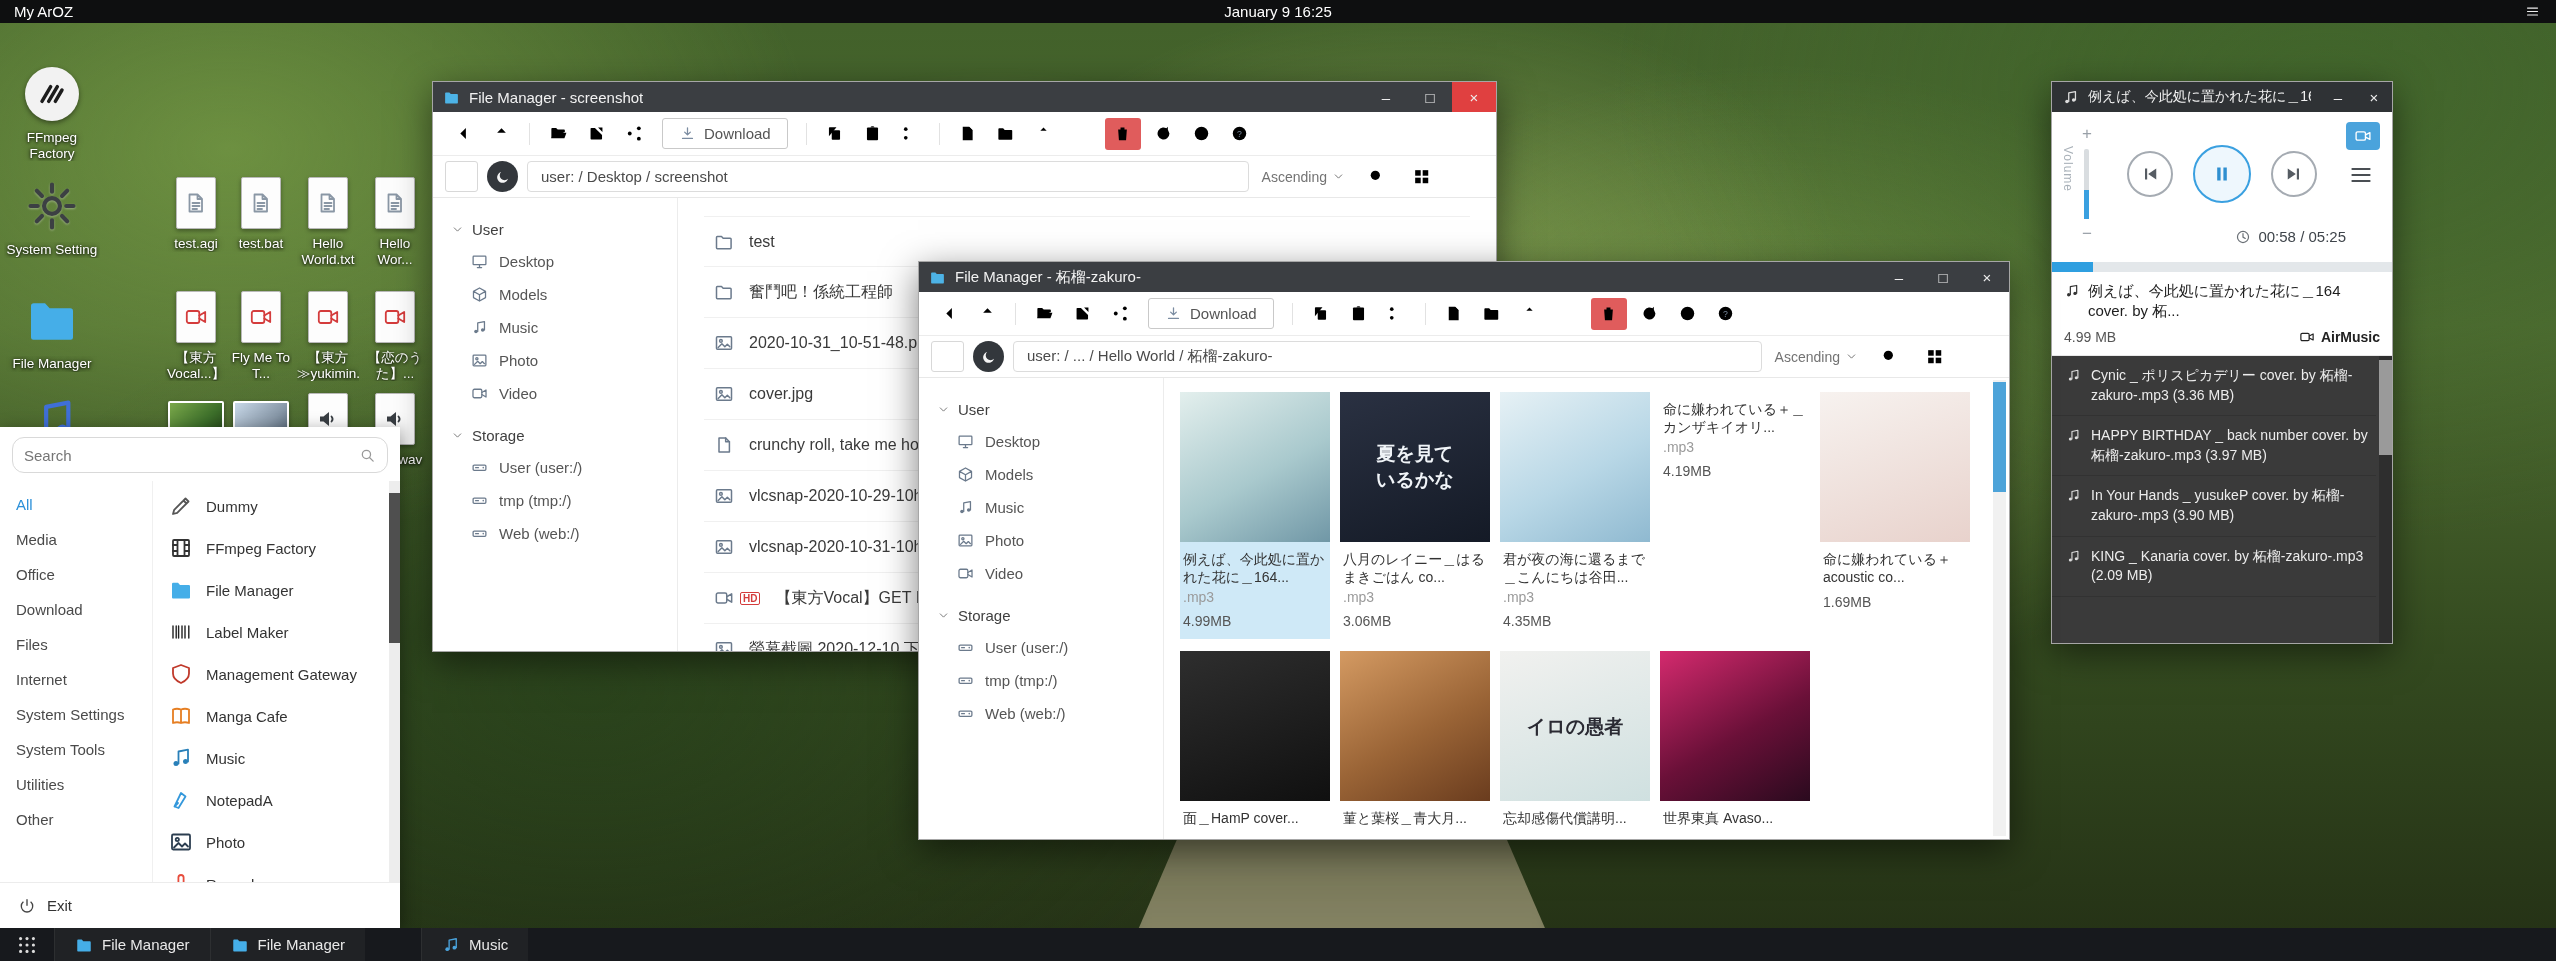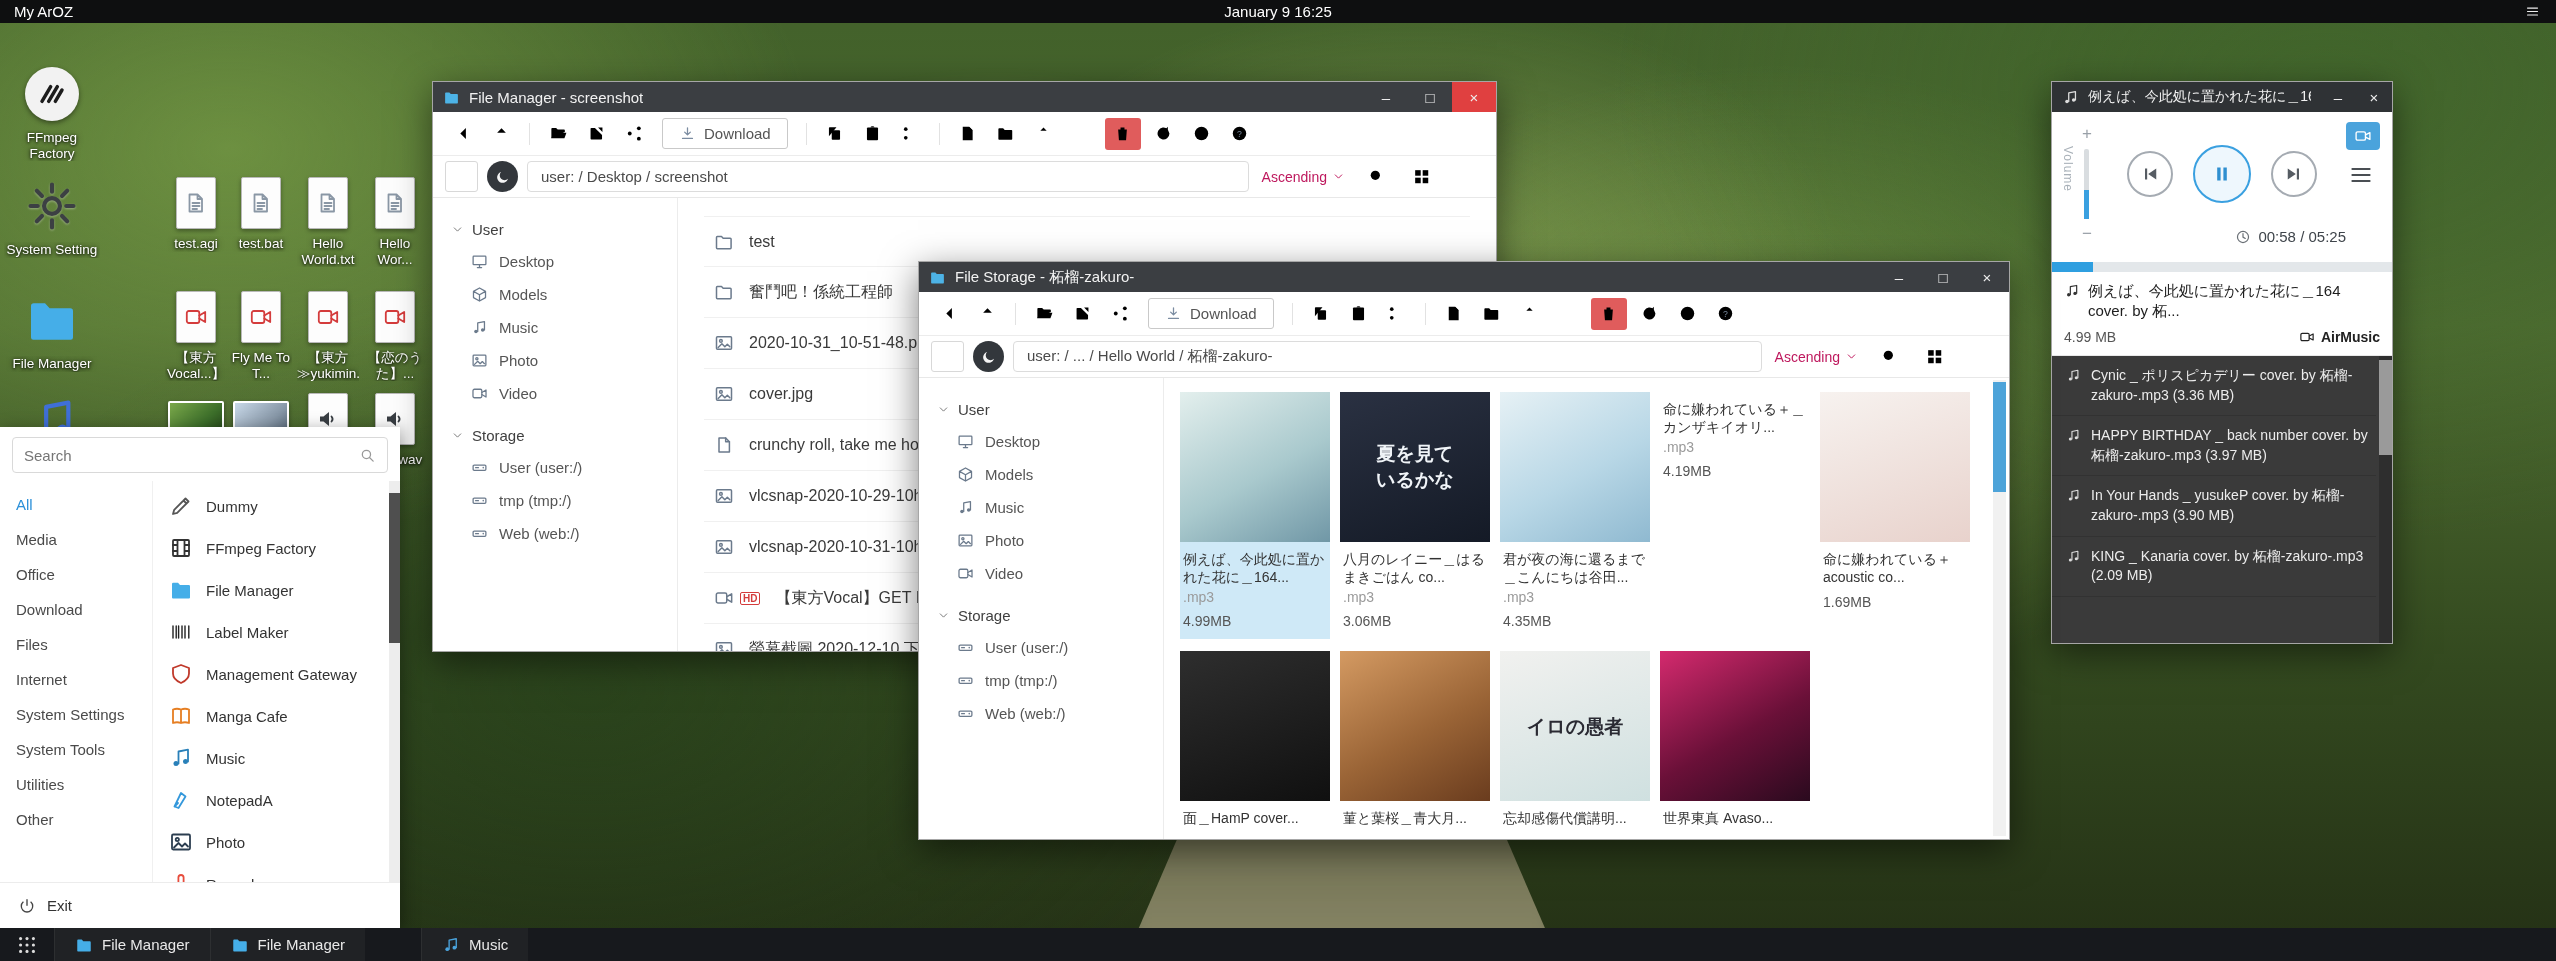--- a/index.html
+++ b/index.html
@@ -65,21 +65,21 @@
 .download-btn{display:flex;align-items:center;gap:8px;border:1px solid #c9c9c9;background:#fff;border-radius:3px;height:31px;padding:0 16px;margin:0 8px;color:#555;font-size:15px;cursor:pointer;font-family:inherit}
 .download-btn .i{width:17px;height:17px;color:#7b8ca1}
 
 
 .fm-pathbar{flex:0 0 42px;display:flex;align-items:center;gap:9px;padding:0 12px;background:#fff;border-bottom:1px solid #e8e8e8}
 .sq-btn{width:33px;height:31px;border:1px solid #d8d8d8;background:#fff;border-radius:3px;display:flex;align-items:center;justify-content:center;color:#666;cursor:pointer}
 .sq-btn svg{width:17px;height:17px}
 .moon-btn{width:31px;height:31px;border:none;border-radius:50%;background:#33373c;color:#f5f5f5;display:flex;align-items:center;justify-content:center;cursor:pointer}
 .moon-btn svg{width:16px;height:16px}
 .path-input{flex:1;height:31px;border:1px solid #dcdcdc;border-radius:4px;display:flex;align-items:center;padding:0 13px;font-size:15px;color:#4a4a4a;background:#fff;white-space:nowrap;overflow:hidden}
-.sort{display:flex;align-items:center;gap:5px;color:#be185d;font-size:14px;margin:0 4px;cursor:pointer}
+.sort{display:flex;align-items:center;gap:5px;color:#737373;font-size:14px;margin:0 4px;cursor:pointer}
 .sort .chev{width:13px;height:13px}
 
 
 .fm-body{flex:1;display:flex;min-height:0;background:#fff;position:relative}
 .fm-sidebar{flex:0 0 245px;border-right:1px solid #ececec;padding:16px 0 0;overflow:hidden;font-size:15px;color:#555}
 .side-sec{margin-bottom:10px}
 .side-title{display:flex;align-items:center;gap:8px;padding:7px 18px;color:#3f3f3f;cursor:pointer}
 .side-title .chev{width:13px;height:13px;color:#777}
 .side-item{display:flex;align-items:center;gap:11px;padding:8px 18px 8px 38px;cursor:pointer;color:#555}
 .side-item .i{width:17px;height:17px;color:#6b7a8c;flex:0 0 17px}
@@ -131,21 +131,21 @@
 .air{display:flex;align-items:center;gap:6px;font-weight:bold;color:#222}
 .air .i{width:16px;height:16px}
 .playlist{flex:1;background:#3a3a3a;position:relative;overflow:hidden;padding-right:16px}
 .pl-item{display:flex;gap:10px;padding:10px 4px 10px 14px;color:#ececec;font-size:14px;line-height:1.4;border-bottom:1px solid #323232;cursor:pointer}
 .pl-item .i{flex:0 0 15px;width:15px;height:15px;margin-top:2px;color:#ddd}
 .pl-sb{background:#2e2e2e}
 
 
 .start{position:absolute;left:0;top:427px;width:400px;height:501px;background:#fff;z-index:15;display:flex;flex-direction:column;box-shadow:3px 3px 16px rgba(0,0,0,.35)}
 .search-row{padding:10px 12px 8px}
-.search-box{height:36px;border:1px solid #d9d9d9;border-radius:4px;display:flex;align-items:center;padding:0 11px;gap:8px}
+.search-box{height:36px;border:1px solid #d9d9d9;border-radius:12px;display:flex;align-items:center;padding:0 11px;gap:8px}
 .search-box input{border:none;outline:none;flex:1;font-size:15px;color:#444;font-family:inherit;background:transparent}
 .search-box .i{width:17px;height:17px;color:#999}
 .menu-cols{flex:1;display:flex;min-height:0;position:relative}
 .cats{flex:0 0 152px;padding:6px 0;overflow:hidden}
 .cat{padding:9px 16px;font-size:15px;color:#4a4a4a;cursor:pointer}
 .cat.active{color:#2b90d9}
 .apps{flex:1;padding:4px 0;overflow:hidden;border-left:1px solid #f0f0f0}
 .app-item{display:flex;align-items:center;gap:13px;padding:9px 16px;font-size:15px;color:#333;cursor:pointer}
 .app-item .i{width:24px;height:24px;flex:0 0 24px}
 .mscroll{position:absolute;right:0;top:0;bottom:0;width:11px;background:#ededed}
@@ -717,21 +717,21 @@
   </div>
 </section>
 
 <section class="window" id="win2" style="left:918px;top:261px;width:1092px;height:579px;z-index:20">
   <div class="titlebar">
     <span class="i t-ic" style="color:#4db3e6">
         <svg viewBox="0 0 24 24">
           <path fill="currentColor" stroke="none" d="M3 19.5 V6 q0-1.2 1.2-1.2 H9 l2 2.2 h8.8 Q21 7 21 8.2 V19.5 q0 1-1 1 H4 q-1 0-1-1 Z"></path>
         </svg>
       </span>
-    <span class="title">File Storage - 柘榴-zakuro-</span>
+    <span class="title">File Manager - 柘榴-zakuro-</span>
     <span class="win-controls">
       <span class="wc">–</span>
       <span class="wc">□</span>
       <span class="wc">×</span>
     </span>
   </div>
   <div class="fm-toolbar">
       <button class="tbtn">
         <svg viewBox="0 0 24 24">
           <path d="M15 5 L8 12 L15 19"></path>

